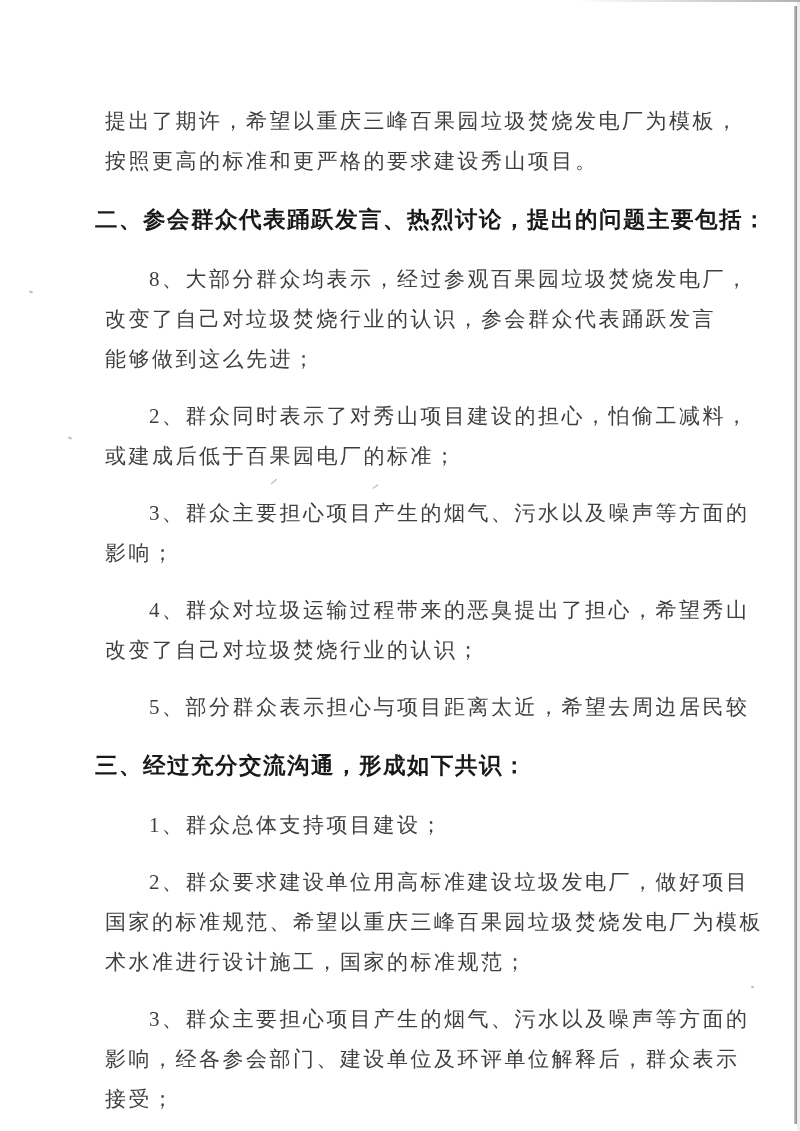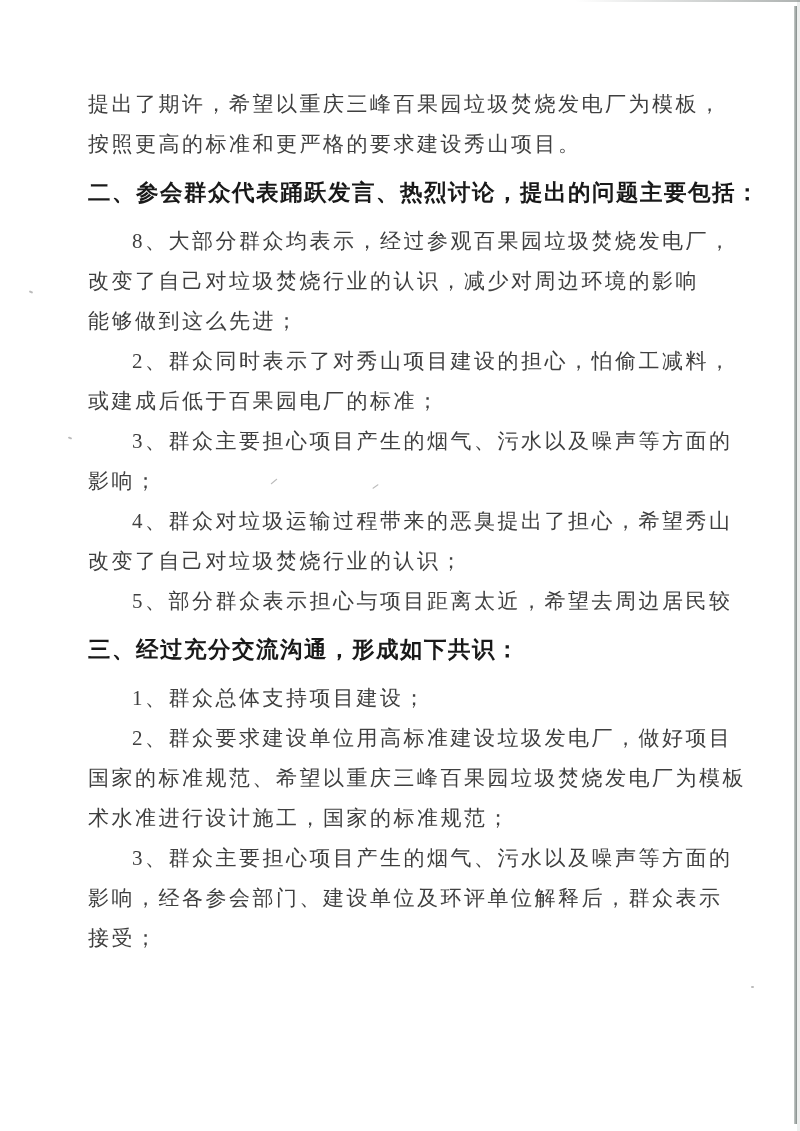--- a/index.html
+++ b/index.html
@@ -15,35 +15,35 @@
     overflow: hidden;
     font-family: "Liberation Serif", "DejaVu Serif", serif;
   }
   .content {
     position: absolute;
     top: 84px;
     left: 88px;
     width: 660px;
   }
   .para {
-    margin: 0;
+    margin: 17px;
   }
   .line {
     font-size: 21px;
     line-height: 40px;
     letter-spacing: 2.5px;
     color: #3f3f3f;
     white-space: nowrap;
     font-family: "Liberation Serif", "DejaVu Serif", serif;
   }
   .line.indent {
     padding-left: 44px;
   }
   .para.heading {
-    margin: 7px 0 6px 0;
+    margin: 7px 0 6px 7px;
   }
   .heading .line {
     font-family: "Liberation Sans", "DejaVu Sans", sans-serif;
     font-weight: 700;
     font-size: 22.5px;
     letter-spacing: 1.5px;
     color: #191919;
     line-height: 44px;
   }
   
@@ -89,21 +89,21 @@
   <div class="content">
       <div class="para body">
         <div class="line">提出了期许，希望以重庆三峰百果园垃圾焚烧发电厂为模板，</div>
         <div class="line">按照更高的标准和更严格的要求建设秀山项目。</div>
       </div>
       <div class="para heading">
         <div class="line">二、参会群众代表踊跃发言、热烈讨论，提出的问题主要包括：</div>
       </div>
       <div class="para body">
         <div class="line indent">8、大部分群众均表示，经过参观百果园垃圾焚烧发电厂，</div>
-        <div class="line">改变了自己对垃圾焚烧行业的认识，减少对周边环境的影响</div>
+        <div class="line">改变了自己对垃圾焚烧行业的认识，参会群众代表踊跃发言</div>
         <div class="line">能够做到这么先进；</div>
       </div>
       <div class="para body">
         <div class="line indent">2、群众同时表示了对秀山项目建设的担心，怕偷工减料，</div>
         <div class="line">或建成后低于百果园电厂的标准；</div>
       </div>
       <div class="para body">
         <div class="line indent">3、群众主要担心项目产生的烟气、污水以及噪声等方面的</div>
         <div class="line">影响；</div>
       </div>

